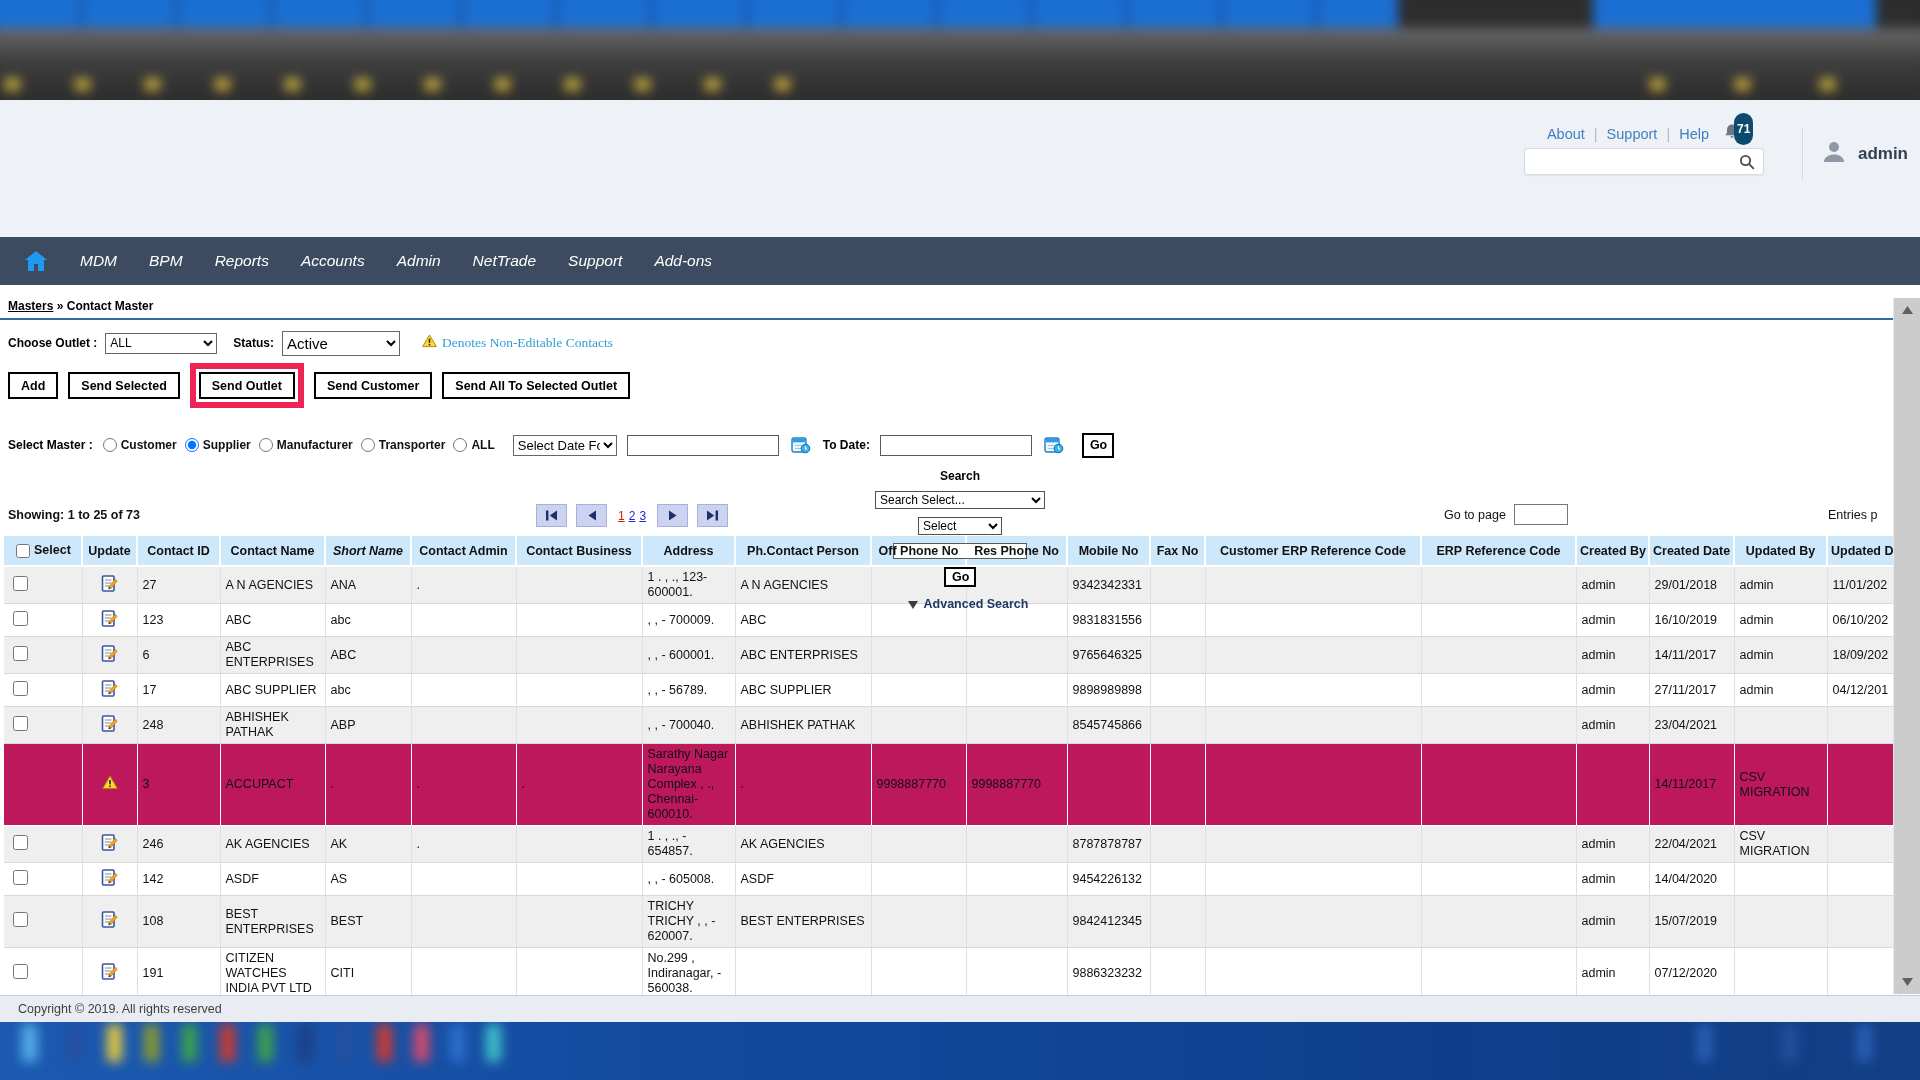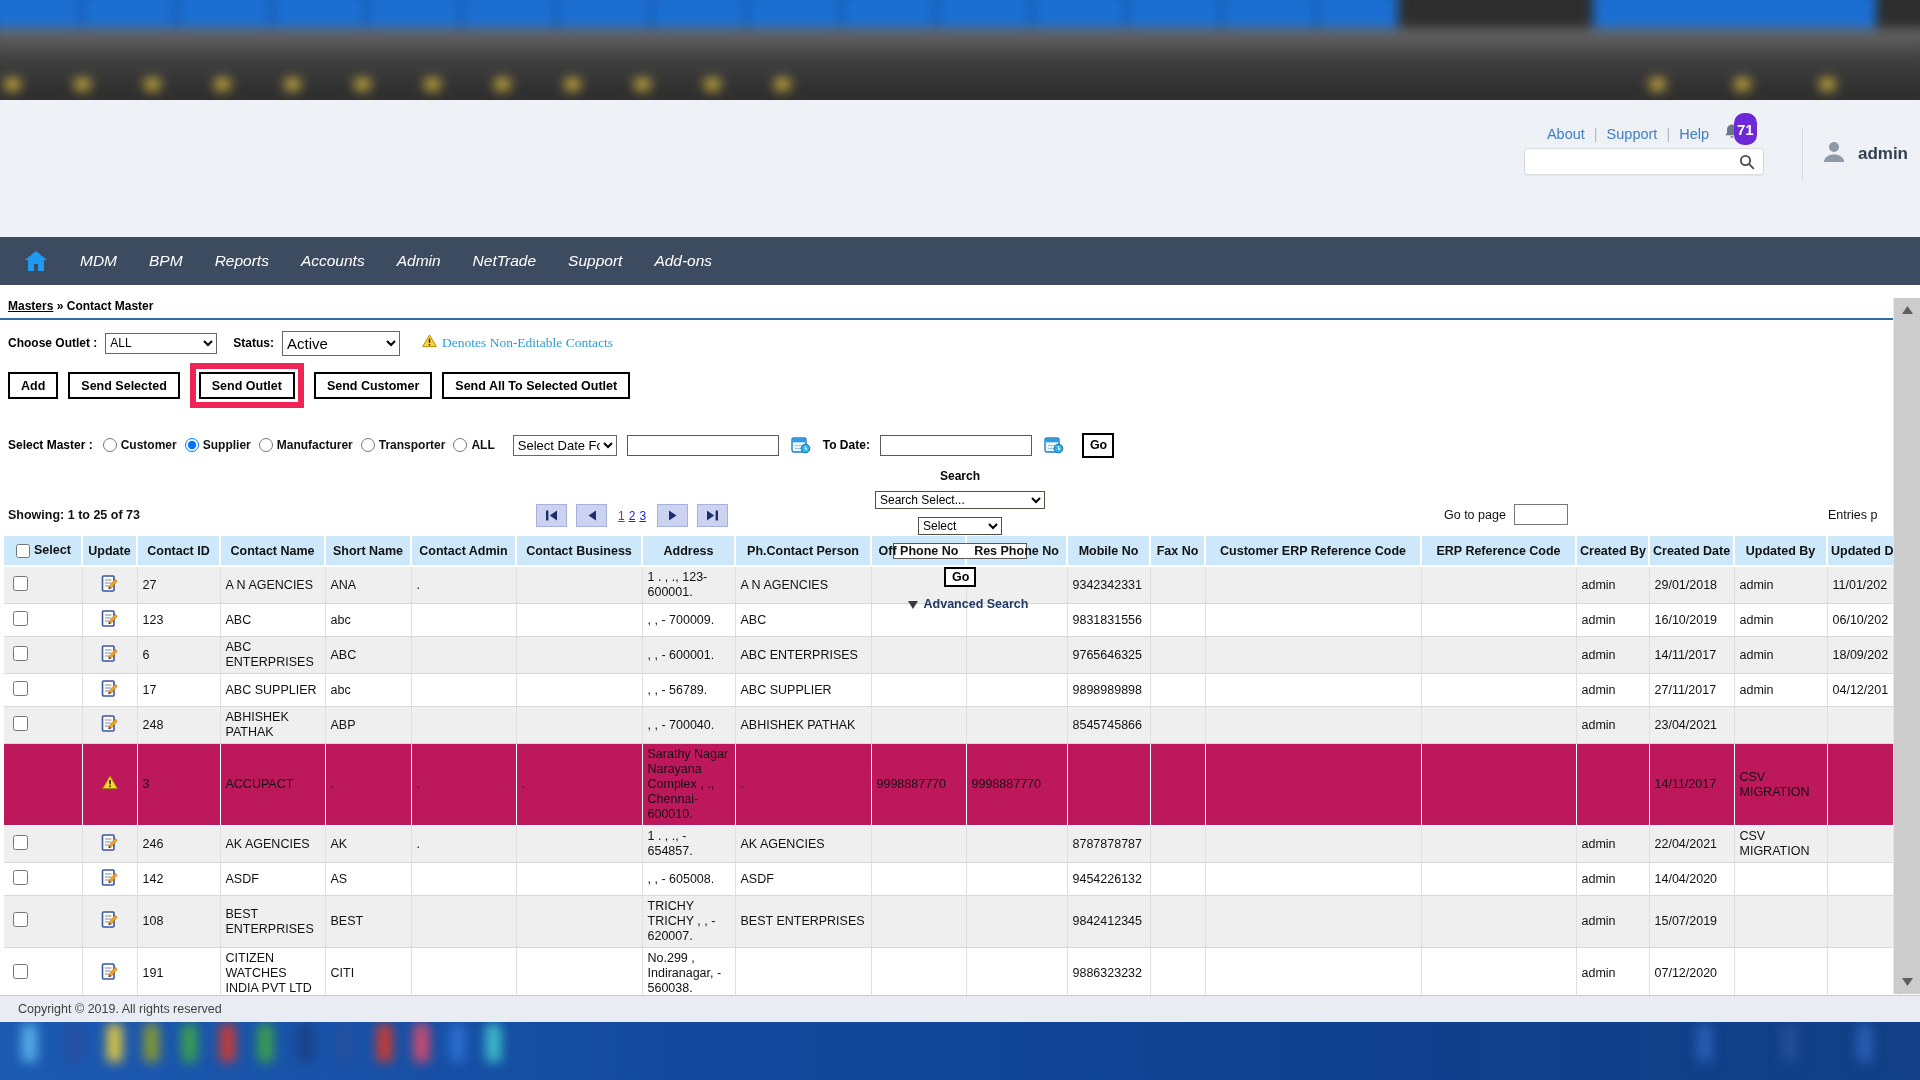--- a/index.html
+++ b/index.html
@@ -26,21 +26,21 @@
   .bn-red{color:#e52329;}
   .bn-blue{color:#33307e;}
   .brand-sub{margin-top:2px;width:225px;text-align:right;font-size:14px;font-weight:bold;
              letter-spacing:1px;color:#33307e;}
   .hdr-top{position:absolute;top:22px;right:178px;display:flex;align-items:center;gap:9px;
            font-size:14.5px;}
   .hlink{color:#3f7fc1;text-decoration:none;cursor:pointer;}
   .hsep{color:#b0b6bf;}
   .bell{position:relative;margin-left:4px;}
   .badge{position:absolute;top:-9px;left:12px;min-width:19px;height:19px;border-radius:10px;
-         background:#6d28d9;color:#fff;font-size:15px;font-weight:bold;display:flex;
+         background:#0c4a6e;color:#fff;font-size:12px;font-weight:bold;display:flex;
          align-items:center;justify-content:center;padding:16px 3px;}
   .hdr-search{position:absolute;top:48px;right:156px;width:240px;height:27px;background:#fff;
               border:1px solid #d7dce3;border-radius:3px;display:flex;align-items:center;
               box-shadow:0 1px 2px rgba(0,0,0,.06);}
   .hdr-search input{flex:1;border:0;outline:none;height:100%;padding:0 8px;font-size:13px;background:transparent;}
   .hdr-search .mag{margin-right:8px;display:flex;}
   .hdr-user{position:absolute;top:28px;right:12px;height:52px;display:flex;align-items:center;
             gap:9px;padding-left:16px;border-left:1px solid #d5d9e0;}
   .hdr-user .uname{font-size:17px;font-weight:bold;color:#33404f;}
 
@@ -383,21 +383,21 @@
       <span class="entries">Entries p</span>
     </div>
 
     <table class="grid">
       <thead>
           <tr>
             <th class="th" style="width: 78px;"><input type="checkbox" style=""><span class="thl">Select</span></th>
             <th class="th" style="width: 55px;"><span class="thl">Update</span></th>
             <th class="th" style="width: 83px;"><span class="thl">Contact ID</span></th>
             <th class="th" style="width: 105px;"><span class="thl">Contact Name</span></th>
-            <th class="th" style="width: 86px;"><span class="thl">Short Name</span></th>
+            <th class="th" style="width: 86px; font-style: italic;"><span class="thl">Short Name</span></th>
             <th class="th" style="width: 105px;"><span class="thl">Contact Admin</span></th>
             <th class="th" style="width: 126px;"><span class="thl">Contact Business</span></th>
             <th class="th" style="width: 93px;"><span class="thl">Address</span></th>
             <th class="th" style="width: 136px;"><span class="thl">Ph.Contact Person</span></th>
             <th class="th" style="width: 95px;"><span class="thl">Off Phone No</span></th>
             <th class="th" style="width: 101px;"><span class="thl">Res Phone No</span></th>
             <th class="th" style="width: 83px;"><span class="thl">Mobile No</span></th>
             <th class="th" style="width: 55px;"><span class="thl">Fax No</span></th>
             <th class="th" style="width: 216px;"><span class="thl">Customer ERP Reference Code</span></th>
             <th class="th" style="width: 155px;"><span class="thl">ERP Reference Code</span></th>

